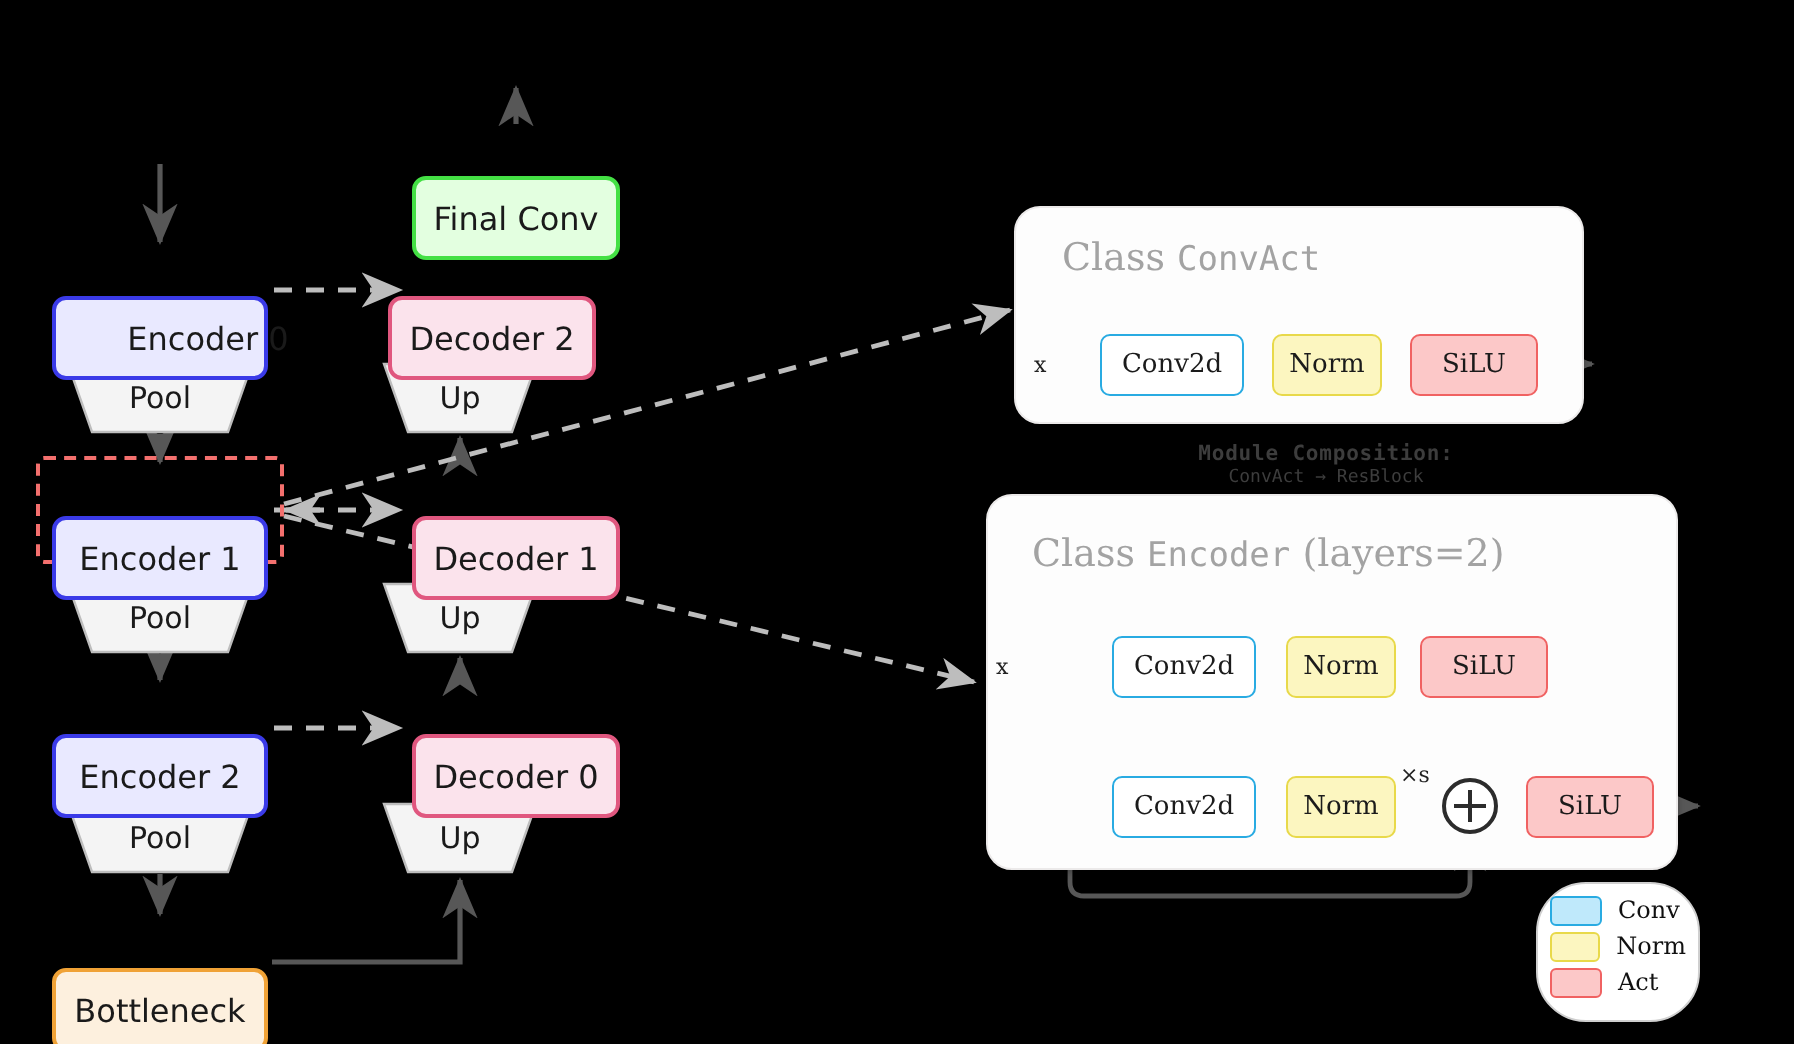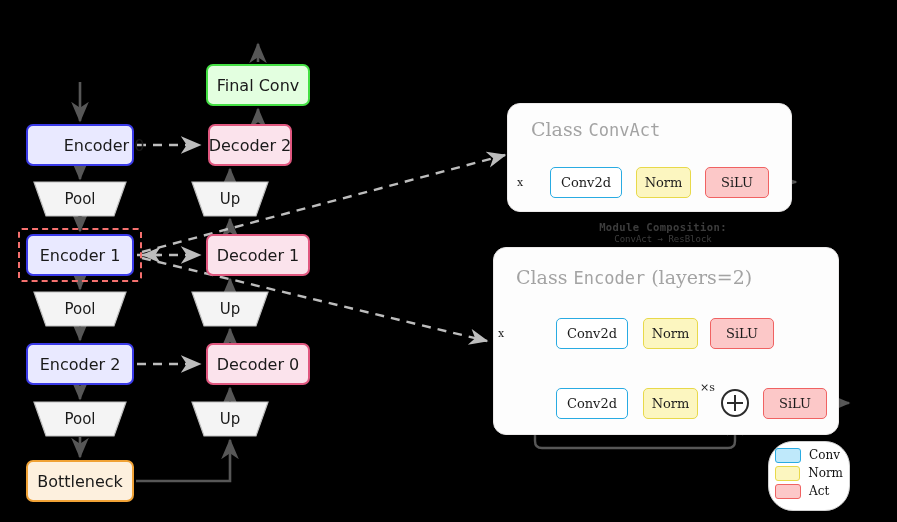--- a/index.html
+++ b/index.html
@@ -1,21 +1,21 @@
 <!DOCTYPE html>
 <html><head>
 <meta charset="utf-8">
 <style>
   html,body{margin:0;padding:0;background:#000;}
   body{width:897px;height:522px;overflow:hidden;font-family:"DejaVu Sans",sans-serif;}
   #stage{position:relative;width:897px;height:522px;background:#000;}
   svg.layer{position:absolute;left:0;top:0;width:897px;height:522px;overflow:visible;}
   .node{position:absolute;box-sizing:border-box;display:flex;align-items:center;justify-content:center;
         font-family:"DejaVu Sans",sans-serif;color:#1a1a1a;white-space:nowrap;}
-  .rbox{border-radius:7px;border-width:2.2px;border-style:solid;}
+  .rbox{border-radius:7px;border-width:2.2px;border-style:solid;margin-top:24px;}
   .enc{background:#e9e9ff;border-color:#3a3ae8;font-size:16px;}
   .dec{background:#fbe3ec;border-color:#e0577f;font-size:16px;}
   .fin{background:#e3ffe0;border-color:#44e044;font-size:16px;}
   .bot{background:#fdf0de;border-color:#f0a236;font-size:16px;}
   .trap{font-size:15px;color:#1a1a1a;}
   .panel{position:absolute;background:#fdfdfd;border-radius:13px;border:1px solid #eceaea;
          box-shadow:0 1px 3px rgba(0,0,0,.25);}
   .ptitle{position:absolute;font-family:"DejaVu Serif",serif;font-size:19px;color:#a3a3a3;white-space:nowrap;}
   .mono{font-family:"DejaVu Sans Mono",monospace;font-size:17px;}
   .sbox{position:absolute;box-sizing:border-box;display:flex;align-items:center;justify-content:center;
@@ -145,21 +145,21 @@
   <div class="node trap" style="left:34px;top:402px;width:92px;height:34px;">
     <span>Pool</span>
   </div>
   <div class="node rbox bot" style="left:26px;top:460px;width:108px;height:42px;">
     <span>Bottleneck</span>
   </div>
 
   <div class="node rbox fin" style="left:206px;top:64px;width:104px;height:42px;">
     <span>Final Conv</span>
   </div>
-  <div class="node rbox dec" style="left:208px;top:124px;width:84px;height:42px;">
+  <div class="node rbox dec" style="left:194px;top:124px;width:104px;height:42px;">
     <span>Decoder 2</span>
   </div>
   <div class="node trap" style="left:192px;top:182px;width:76px;height:34px;">
     <span>Up</span>
   </div>
   <div class="node rbox dec" style="left:206px;top:234px;width:104px;height:42px;">
     <span>Decoder 1</span>
   </div>
   <div class="node trap" style="left:192px;top:292px;width:76px;height:34px;">
     <span>Up</span>

